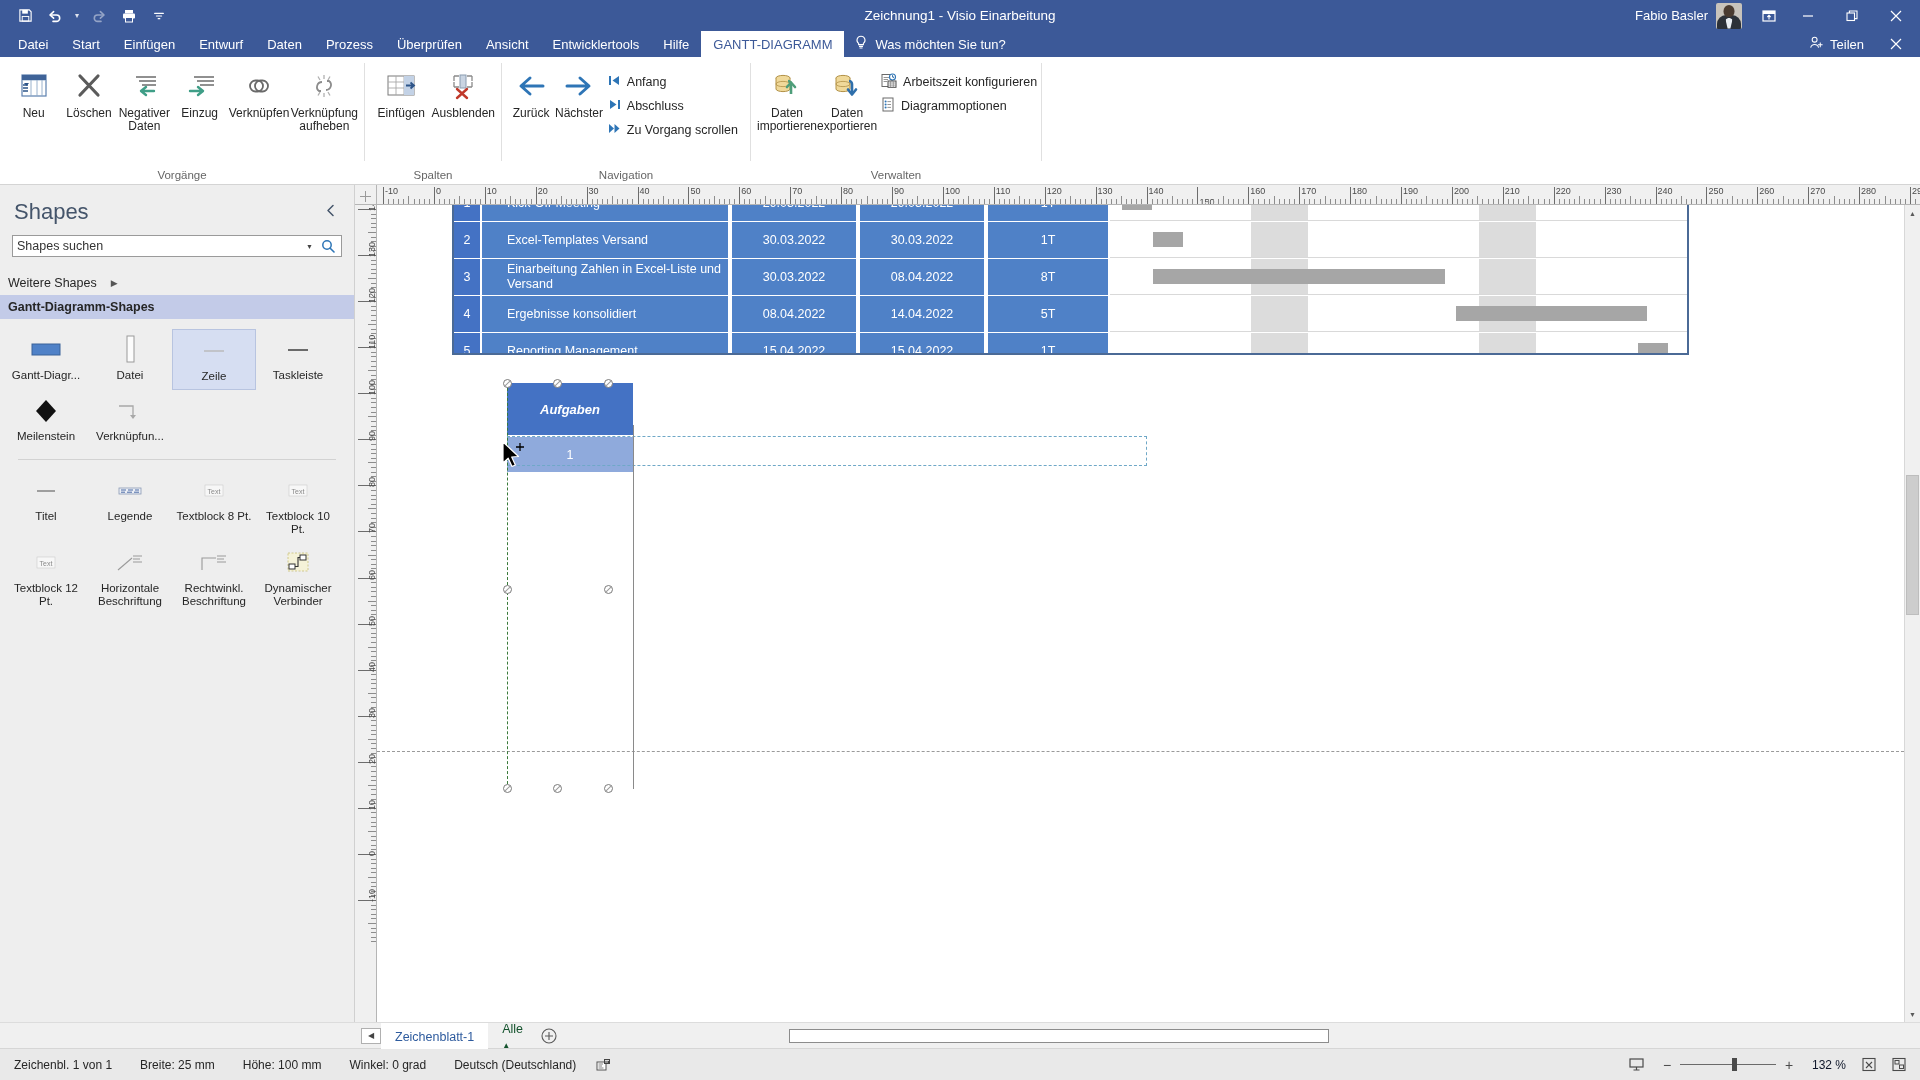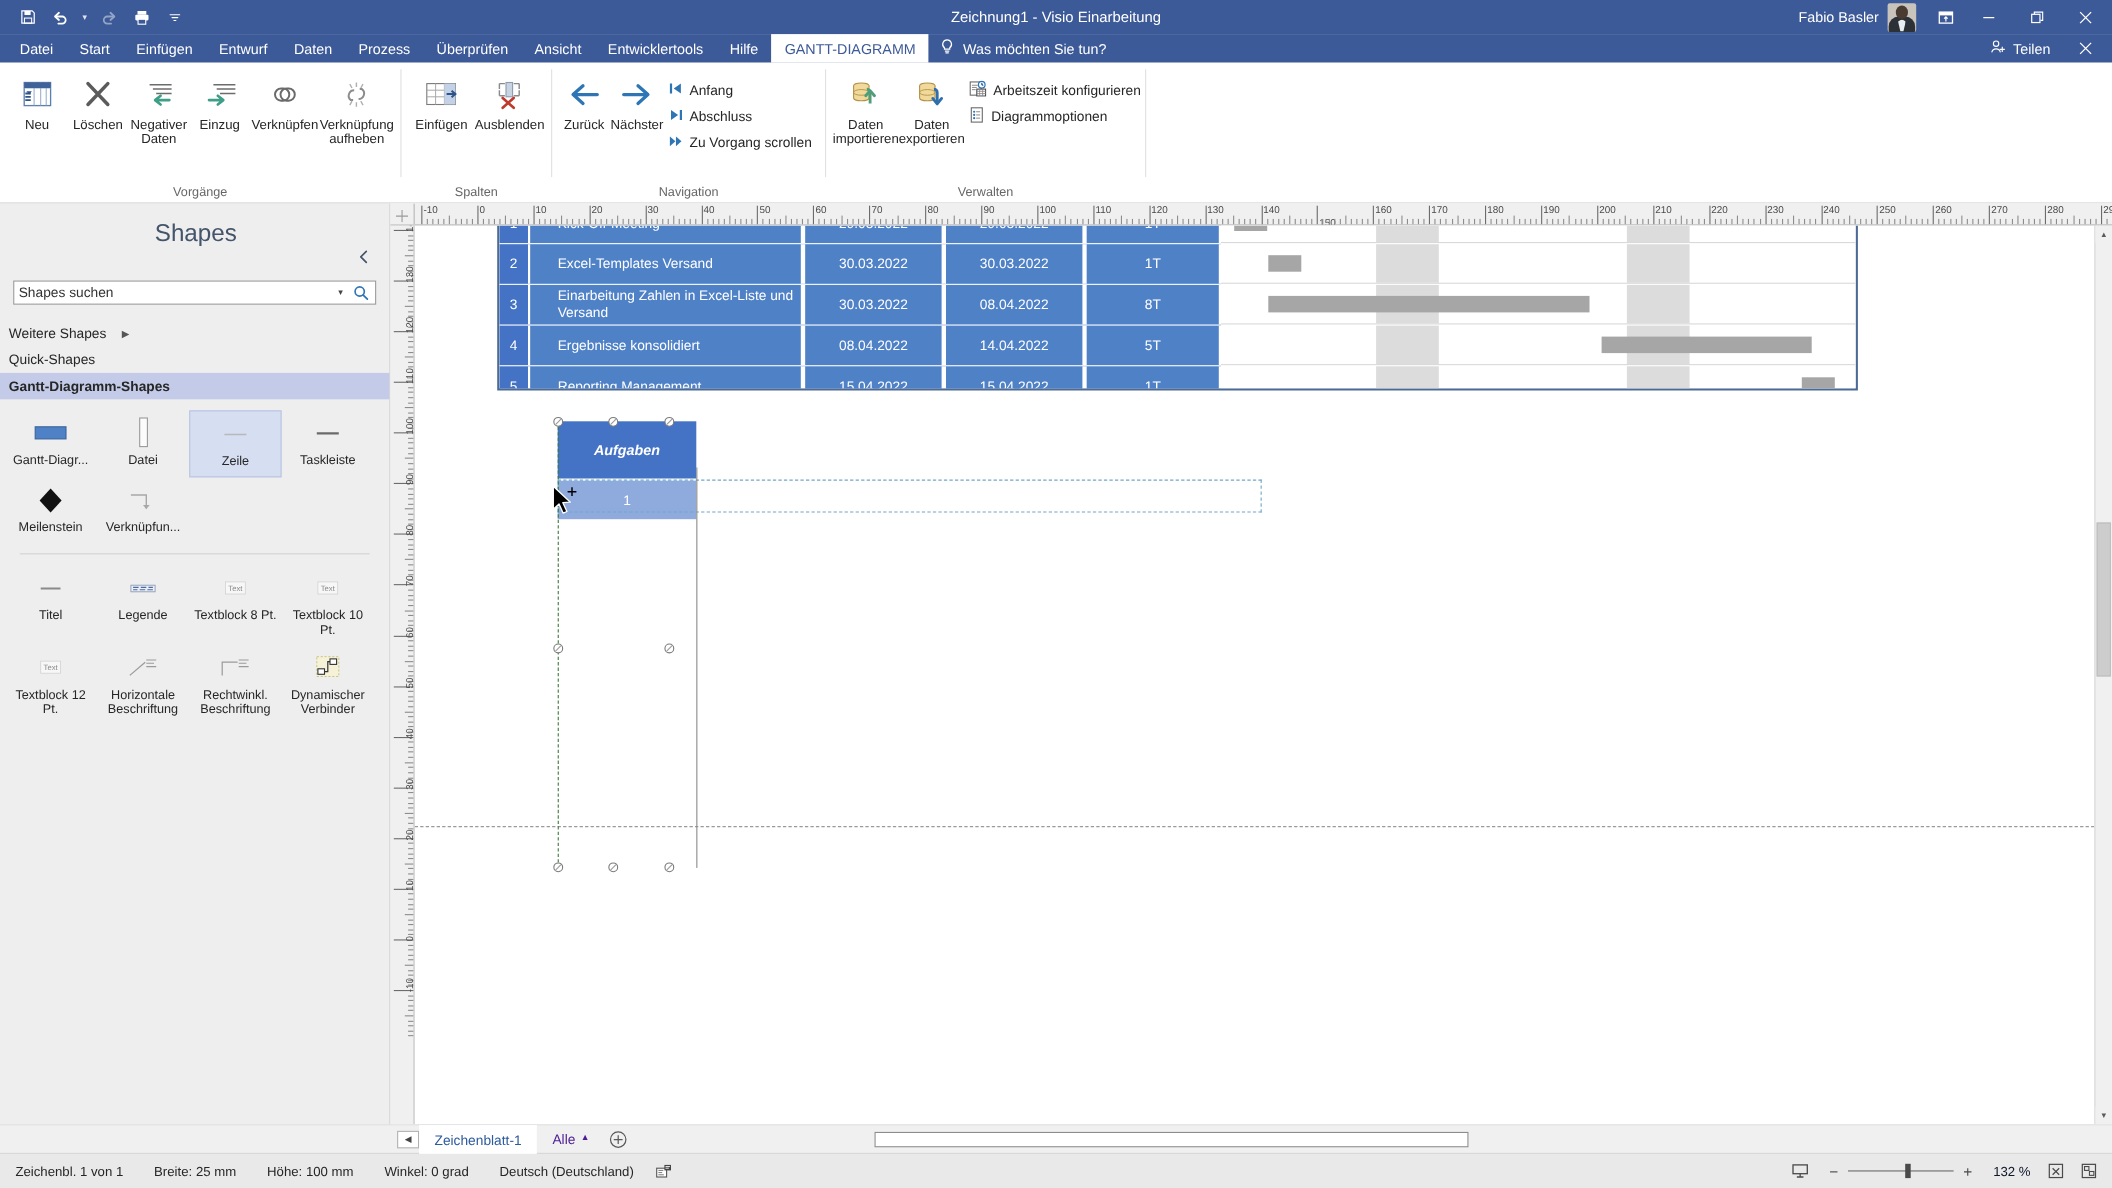--- a/index.html
+++ b/index.html
@@ -116,21 +116,21 @@
 
   
   .main { display: flex; height: calc(1080px - 31px - 26px - 128px - 32px - 26px); }
 
   
   .shapes-panel {
     width: 355px; background: #eeeeee; border-right: 1px solid #d0d0d0;
     display: flex; flex-direction: column;
   }
   .shapes-head {
-    display: flex; align-items: center; padding: 14px 12px 10px 14px; flex-direction: column;
+    display: flex; align-items: center; padding: 14px 12px 10px 14px;
   }
   .shapes-title { font-size: 22px; color: #44546a; font-weight: 400; }
   .shapes-collapse { margin-left: auto; color: #44546a; font-size: 14px; padding: 2px 6px; }
   .search-row { padding: 0 12px 0 12px; }
   .search-box {
     height: 22px; background: #fff; border: 1px solid #9a9a9a;
     display: flex; align-items: center; padding: 0 2px 0 4px;
   }
   .search-box input {
     flex: 1; border: none; outline: none; font-size: 12.5px;
@@ -251,21 +251,21 @@
   .sheetbar {
     height: 26px; background: #f0f0f0; display: flex; align-items: center;
     border-top: 1px solid #dcdcdc;
   }
   .sheet-nav { width: 20px; height: 16px; display:flex;align-items:center;justify-content:center; border:1px solid #b0b0b0; background:#fff; margin-left:6px; font-size:8px;color:#444;}
   .sheet-tab {
     padding: 0 14px; height: 26px; display: flex; align-items: center;
     font-size: 12.5px; color: #2e5b9e; background: #ffffff;
     border-top: 2px solid #ffffff;
   }
-  .sheet-all { padding: 0 6px; font-size: 12.5px; color: #4c1d95; display:flex;align-items:flex-start;gap:5px; margin-left:8px;}
+  .sheet-all { padding: 0 6px; font-size: 12.5px; color: #14532d; display:flex;align-items:flex-start;gap:5px; margin-left:8px;flex-direction:column;}
   .sheet-add { margin-left: 12px; display:flex;align-items:center; }
   .sheet-scroll { flex:1; display:flex; justify-content:center; align-items:center; }
   .sheet-scroll-track { width: 900px; height: 14px; }
   .sheet-scroll-thumb { height: 14px; background: #ffffff; border: 1px solid #8c8c8c; }
 
   
   .statusbar {
     height: 32px; background: #e9e9e9; display: flex; align-items: center;
     border-top: 1px solid #d6d6d6; font-size: 12px; color: #262626;
   }
@@ -620,23 +620,20 @@
               <circle cx="6" cy="6" r="4.2" fill="none" stroke="#2e75b6" stroke-width="1.5"></circle>
               <path d="M9.2 9.2 L13 13" stroke="#2e75b6" stroke-width="1.6" stroke-linecap="round"></path>
             </svg>
         </span>
       </div>
     </div>
 
     <div class="stencil-row first">
       <span>Weitere Shapes</span>
       <span class="arrow">▶</span>
-    </div>
-    <div class="stencil-row">
-      <span>Quick-Shapes</span>
     </div>
     <div class="stencil-row selected">
       <span>Gantt-Diagramm-Shapes</span>
     </div>
 
     <div class="shapes-grid">
       <div class="shape-item">
         <div class="shape-ico">
           <svg width="34" height="22" viewBox="0 0 34 22">
               <rect x="3" y="5" width="28" height="11" fill="#4f81c7" stroke="#3b6399" stroke-width="1"></rect>

